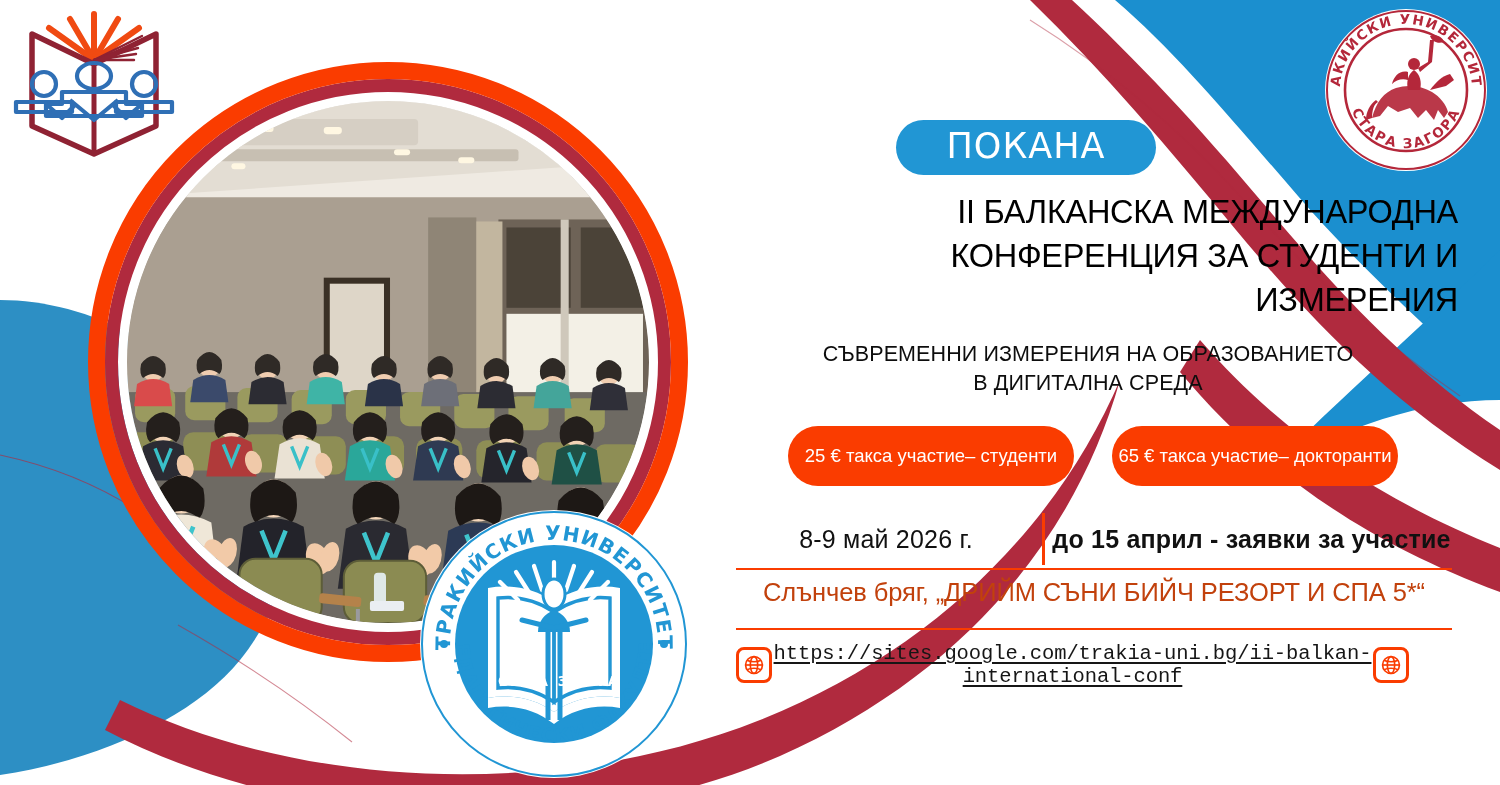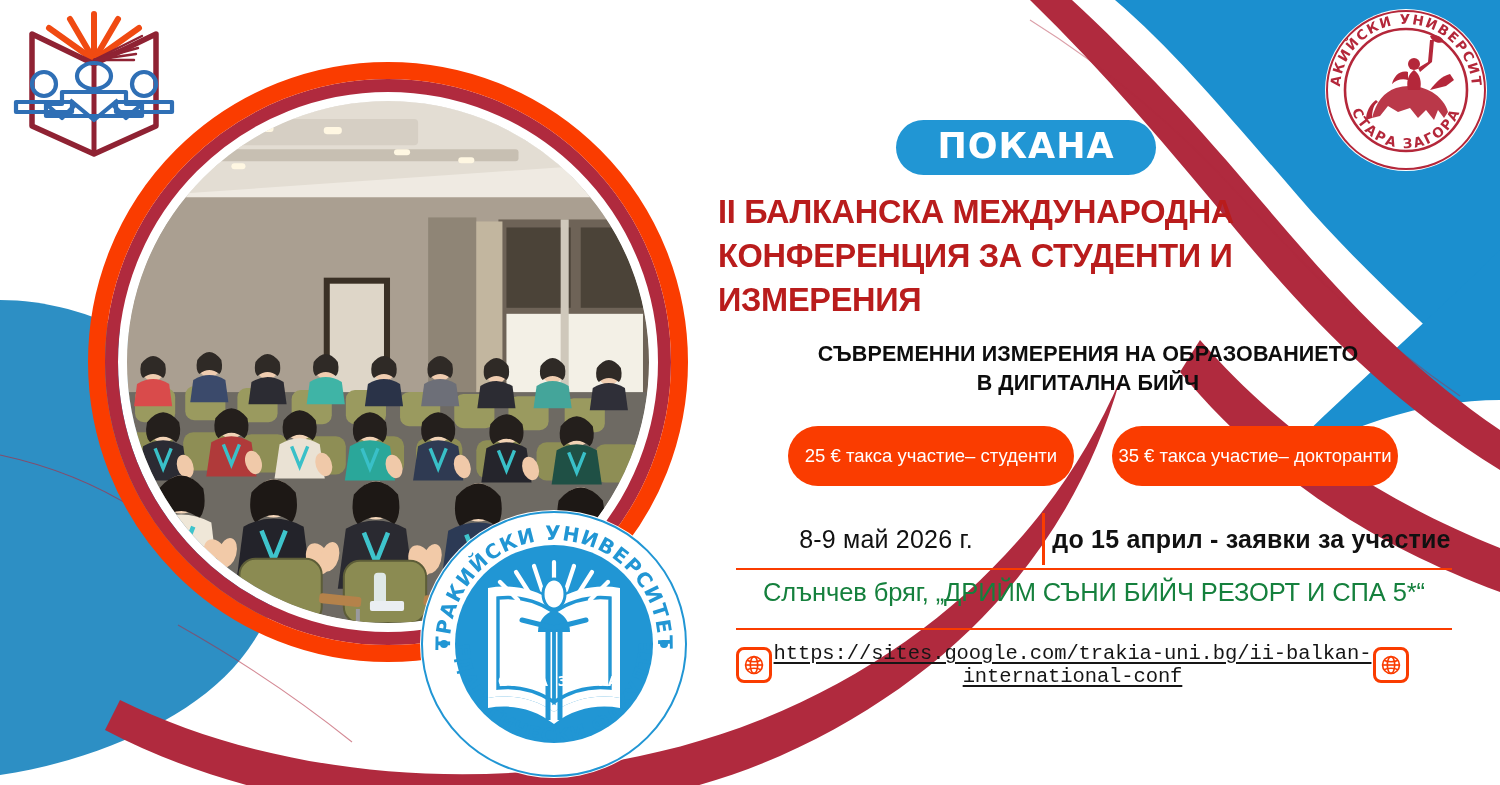--- a/index.html
+++ b/index.html
@@ -115,48 +115,48 @@
     height: 55px;
     background: #2196d4;
     border-radius: 28px;
     display: flex;
     align-items: center;
     justify-content: center;
   }
   .pokana-pill .word {
     font-family: "DejaVu Sans", sans-serif;
     font-size: 35px;
-    font-weight: 700;
+    font-weight: 400;
     letter-spacing: 1px;
     color: #ffffff;
     line-height: 1;
     padding-bottom: 2px;
   }
 
   .main-title {
     position: absolute;
     left: 0;
     top: 190px;
     width: 740px;
-    text-align: left;
-    color: #b91c1c;
-    font-weight: 700;
+    text-align: right;
+    color: #000000;
+    font-weight: 400;
     font-size: 32.5px;
     line-height: 44px;
     letter-spacing: -0.3px;
   }
 
   .subtitle {
     position: absolute;
     left: 0;
     top: 340px;
     width: 740px;
     text-align: center;
     color: #0d0d0d;
-    font-weight: 700;
+    font-weight: 400;
     font-size: 21.5px;
     line-height: 29px;
     letter-spacing: 0.1px;
   }
 
   .fees {
     position: absolute;
     left: 30px;
     top: 426px;
     width: 690px;
@@ -219,21 +219,21 @@
   .rule-1 { left: 18px;  top: 568px; width: 716px; }
   .rule-2 { left: 18px;  top: 628px; width: 716px; }
 
   .venue {
     position: absolute;
     left: 8px;
     top: 578px;
     width: 736px;
     text-align: center;
     font-size: 25.5px;
-    color: #15803d;
+    color: #c2410c;
     letter-spacing: -0.1px;
   }
 
   .link-row {
     position: absolute;
     left: 18px;
     top: 640px;
     width: 673px;
     height: 50px;
     display: flex;
@@ -620,30 +620,30 @@
     </div>
 
     <div class="main-title">
       <div>II БАЛКАНСКА МЕЖДУНАРОДНА</div>
       <div>КОНФЕРЕНЦИЯ ЗА СТУДЕНТИ И</div>
       <div>ИЗМЕРЕНИЯ</div>
     </div>
 
     <div class="subtitle">
       <div>СЪВРЕМЕННИ ИЗМЕРЕНИЯ НА ОБРАЗОВАНИЕТО</div>
-      <div>В ДИГИТАЛНА БИЙЧ</div>
+      <div>В ДИГИТАЛНА СРЕДА</div>
     </div>
 
     <div class="fees">
       <div class="fee-badge">
         <span>25 € такса участие</span>
         <span>– студенти</span>
       </div>
       <div class="fee-badge">
-        <span>35 € такса участие</span>
+        <span>65 € такса участие</span>
         <span>– докторанти</span>
       </div>
     </div>
 
     <div class="date-row">
       <div class="date-cell">8-9 май 2026 г.</div>
       <div class="date-divider"></div>
       <div class="deadline-cell">до 15 април - заявки за участие</div>
     </div>
 

